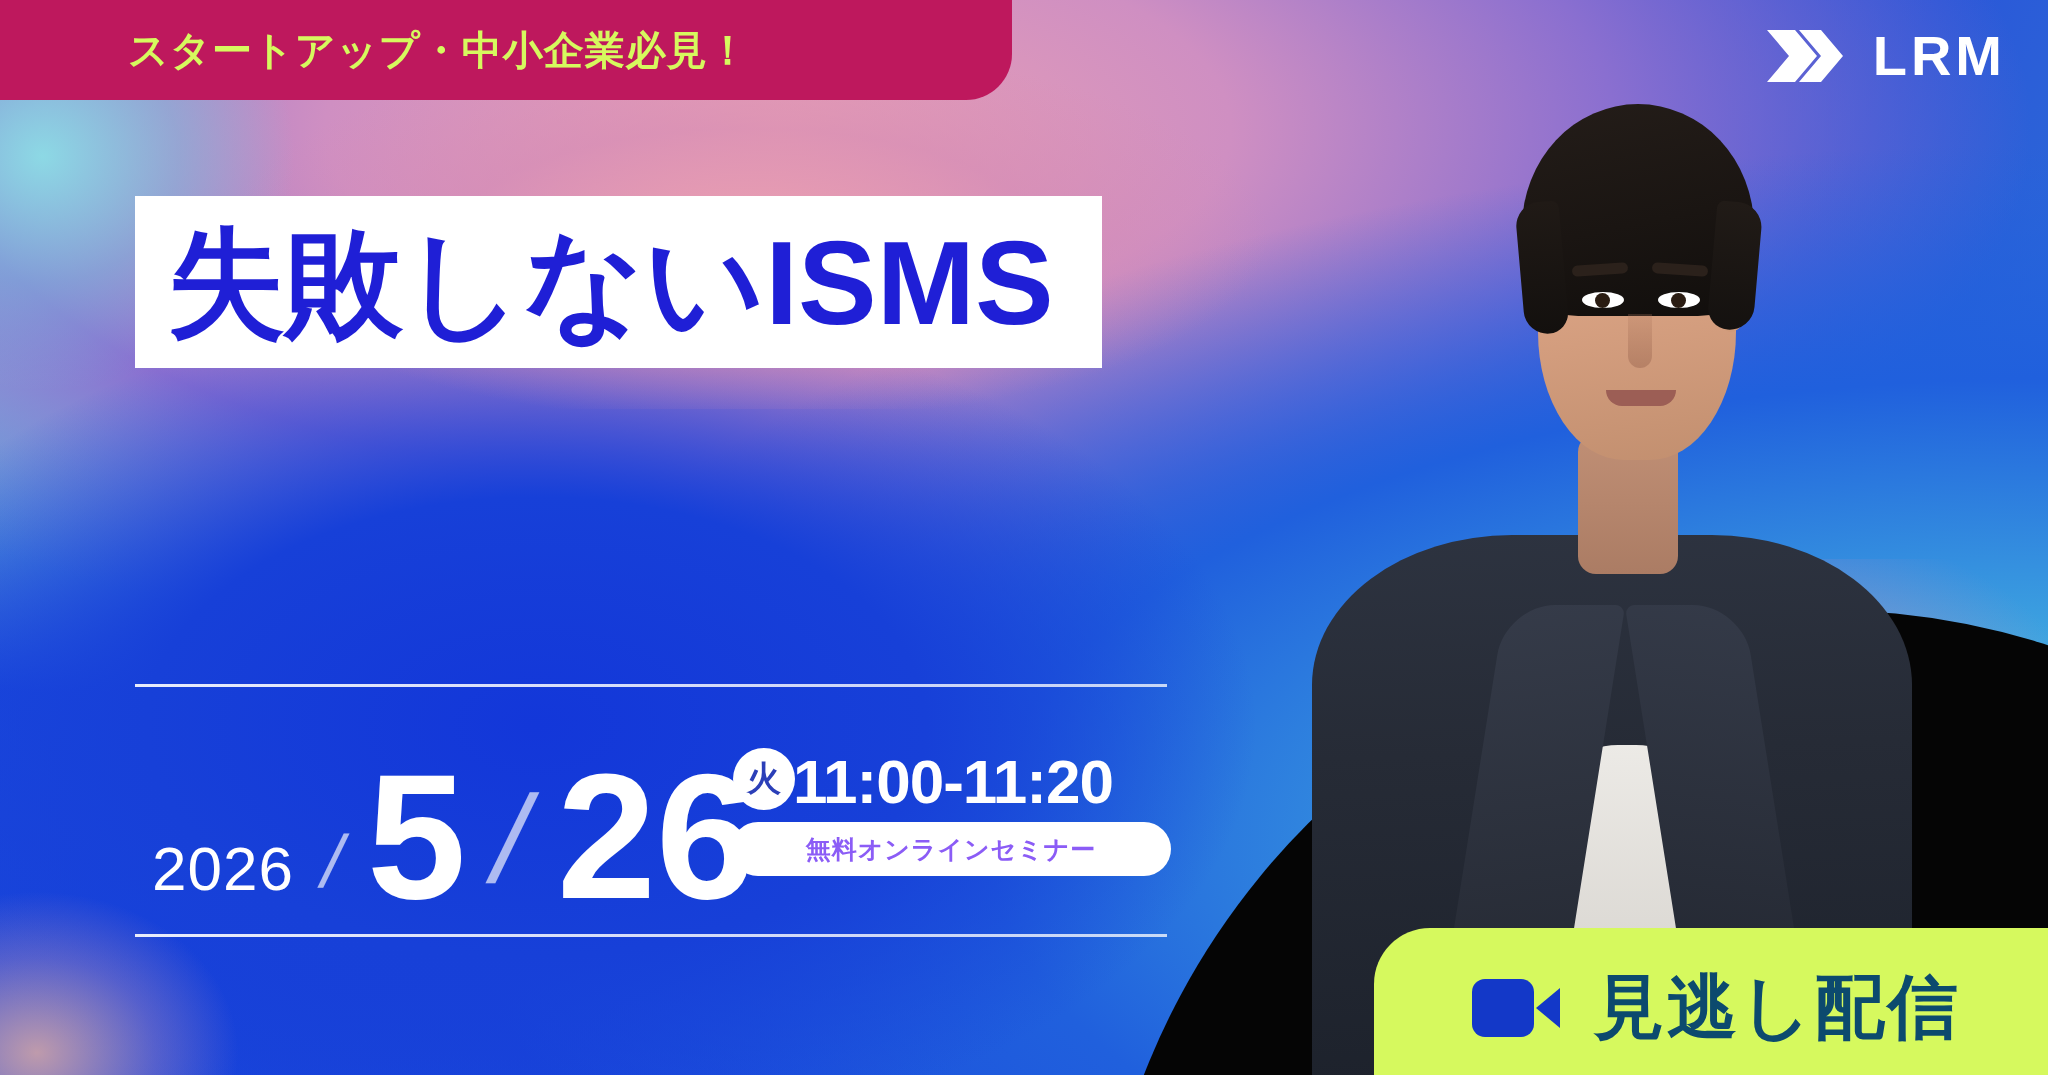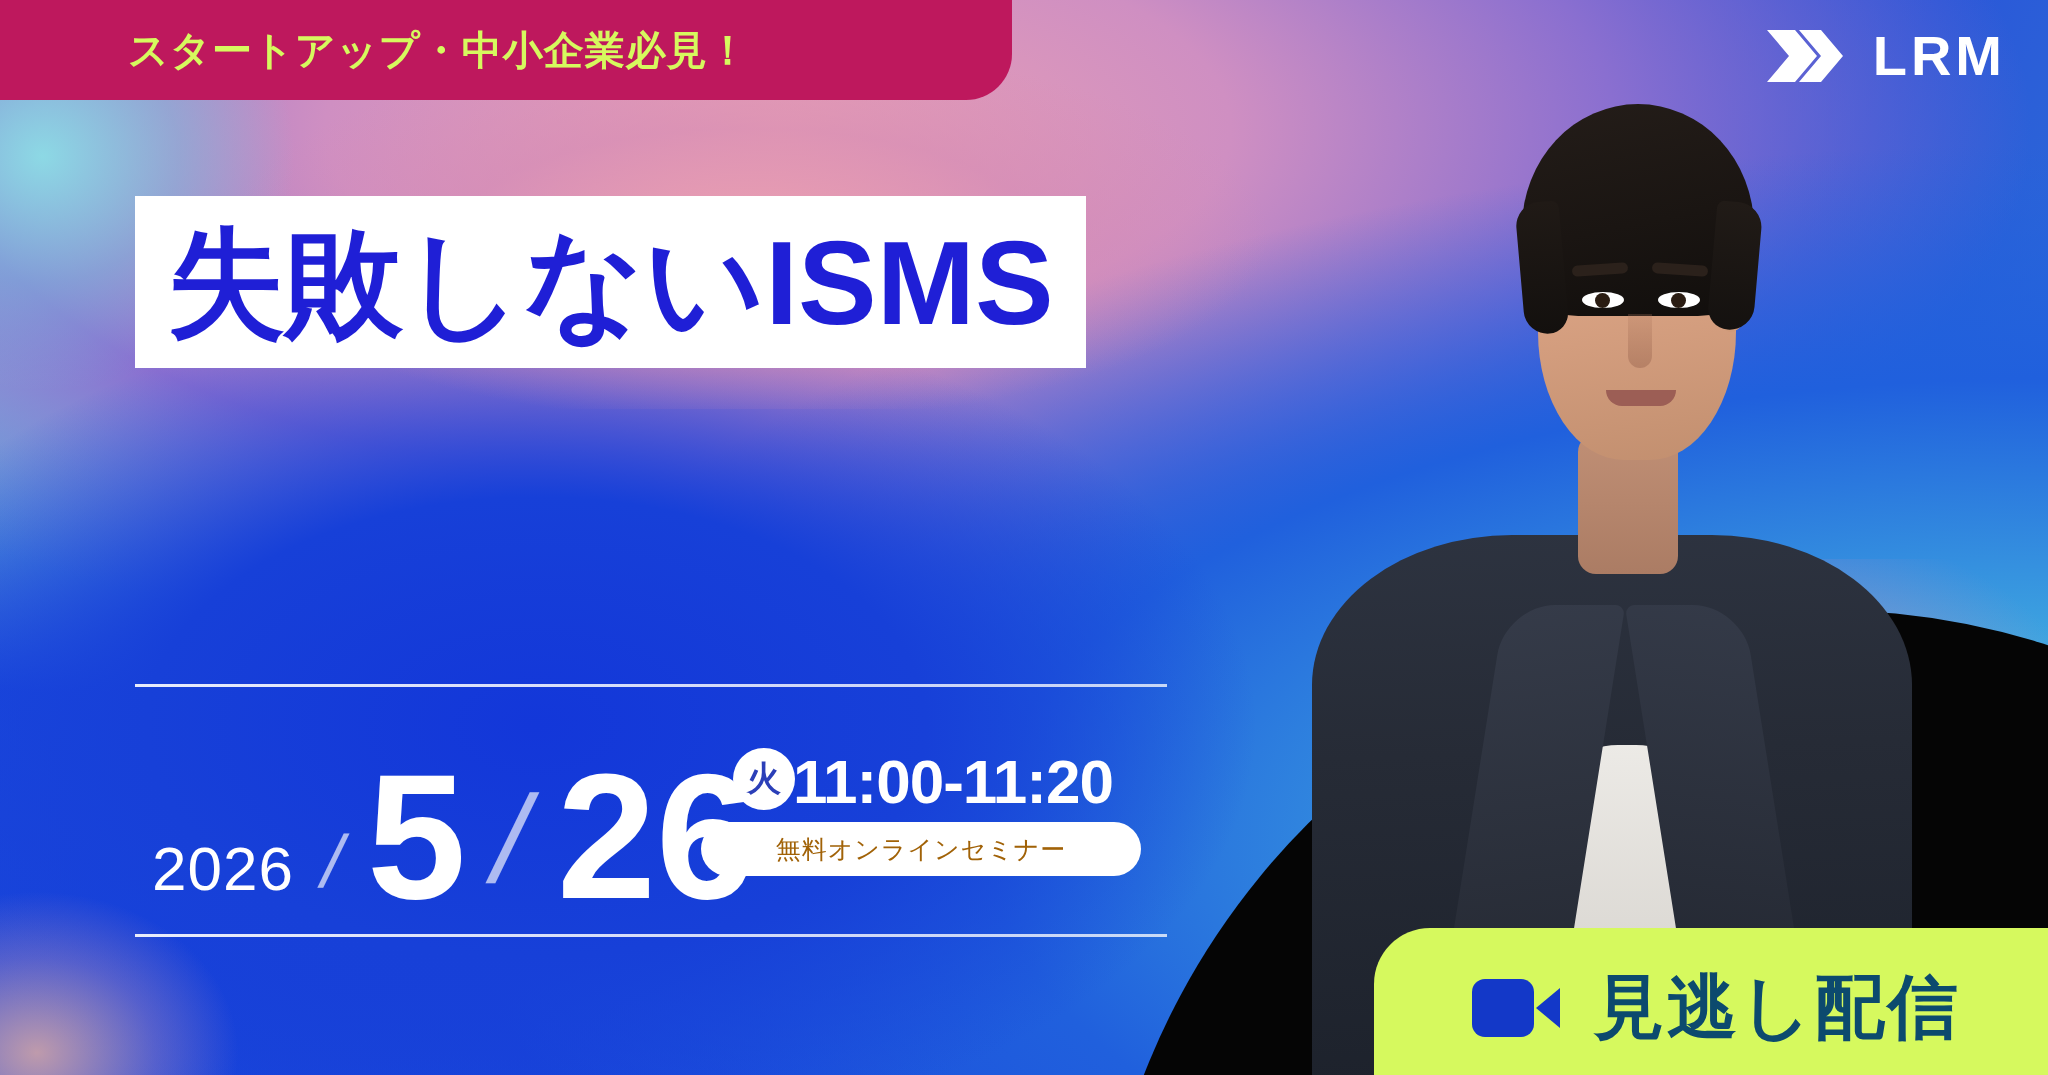--- a/index.html
+++ b/index.html
@@ -188,21 +188,21 @@
   
   .title-wrap { position:absolute; left:135px; top:196px; z-index:35; }
   .title-box {
     background:#ffffff;
     display:inline-block;
     color:#1f1fd6;
     font-weight:bold;
     white-space:nowrap;
     line-height:1;
   }
-  .title-1 { font-size:118px; padding:28px 32px 26px 32px; }
+  .title-1 { font-size:118px; padding:28px 48px 26px 32px; }
   .title-2 { font-size:118px; padding:28px 32px 26px 32px; margin-top:32px; }
 
   
   .rule {
     position:absolute; left:135px; width:1032px; height:3px;
     background:linear-gradient(90deg,rgba(255,255,255,0.9),rgba(255,255,255,0.75));
     z-index:28;
   }
   .rule-top { top:684px; }
   .rule-bottom { top:934px; }
@@ -242,25 +242,25 @@
     display:flex; align-items:center; justify-content:center;
     color:#2b3fb8; font-size:34px; font-weight:bold;
   }
   .time-text {
     position:absolute; left:658px; top:26px;
     color:#fff; font-size:62px; font-weight:bold; letter-spacing:-1px;
     white-space:nowrap;
     text-align:center;
   }
   .pill {
-    position:absolute; left:566px; top:102px;
+    position:absolute; left:596px; top:102px;
     width:440px; height:54px;
     background:#ffffff; border-radius:27px;
     display:flex; align-items:center; justify-content:center;
-    color:#a16207; font-size:25px; font-weight:normal; letter-spacing:1px;
+    color:#8b5cf6; font-size:25px; font-weight:bold; letter-spacing:1px;
   }
 
   
   .archive-badge {
     position:absolute; left:1374px; top:928px;
     width:700px; height:160px;
     background:#d6f95e;
     border-top-left-radius:56px;
     display:flex; align-items:center;
     padding-left:98px; gap:34px;

